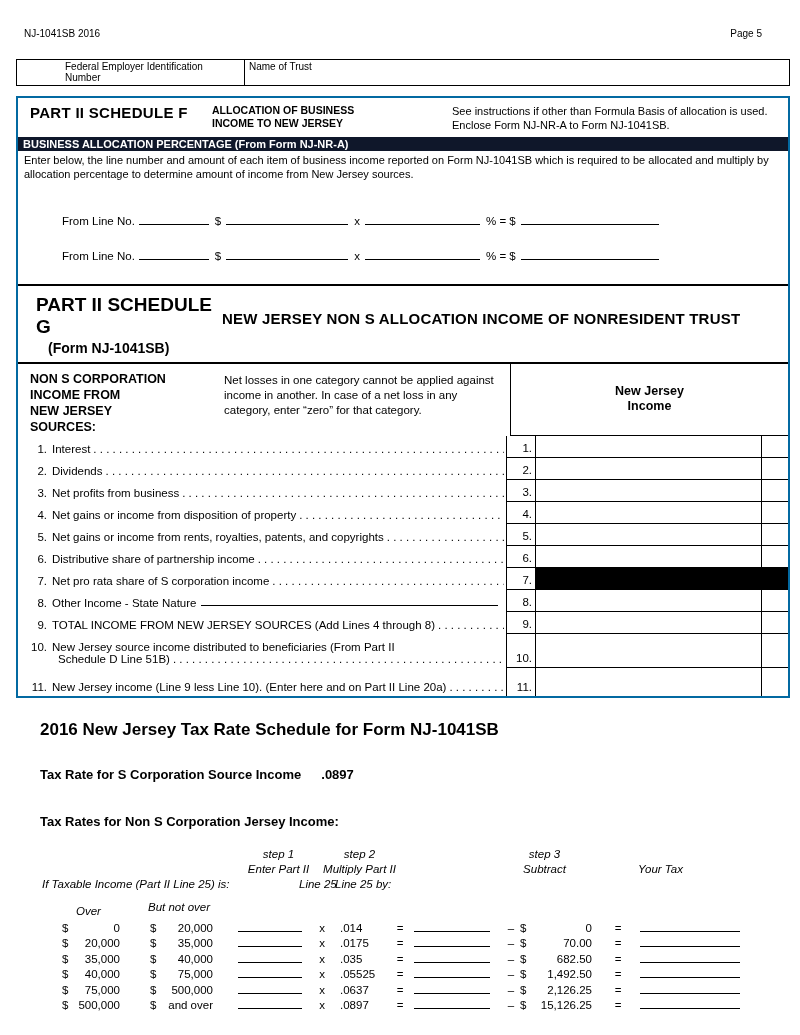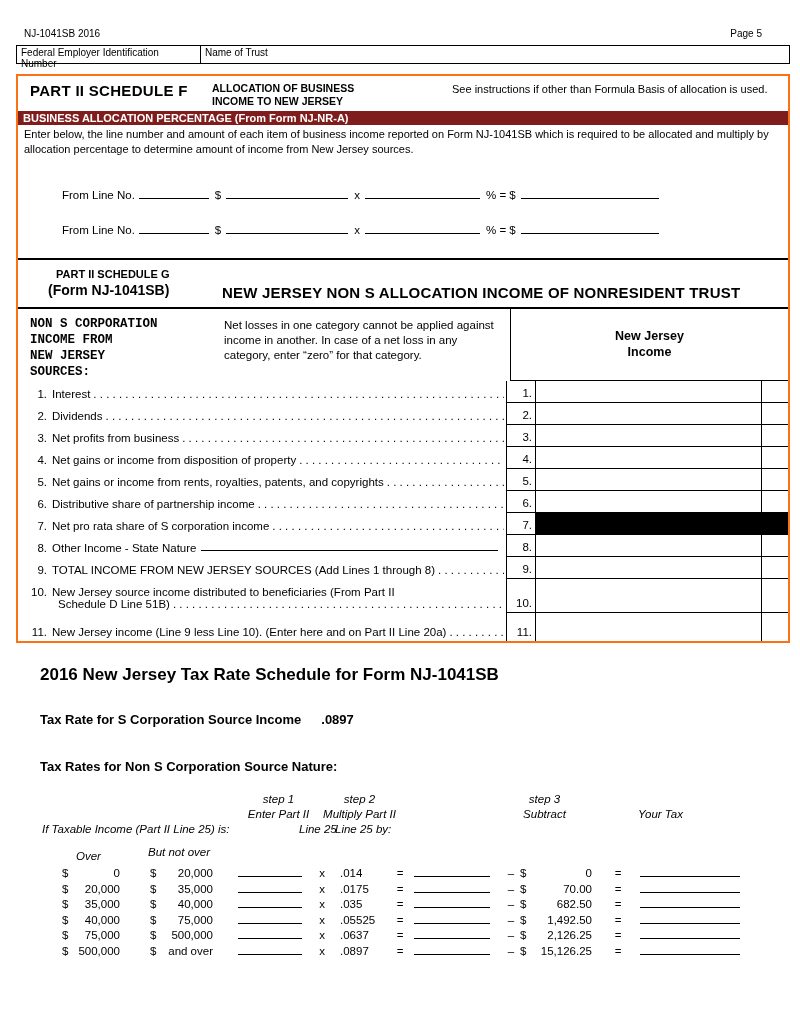--- a/index.html
+++ b/index.html
@@ -4,61 +4,61 @@
 <style>
   * { margin:0; padding:0; box-sizing:border-box; }
   html,body { background:#e8e8e8; }
   .page {
     width:800px; height:1035px; margin:0 auto; background:#fff; color:#000;
     font-family:"Liberation Sans", sans-serif; position:relative; overflow:hidden;
   }
   .content { position:absolute; left:16px; top:28px; width:774px; }
 
   
-  .top-meta { display:flex; justify-content:space-between; font-size:10px; padding:0 28px 0 8px; margin-bottom:6px; }
-
-  
-  .hdr-table { display:flex; border:1px solid #000; height:19px; }
+  .top-meta { display:flex; justify-content:space-between; font-size:10px; padding:0 28px 0 8px; margin-bottom:20px; }
+
+  
+  .hdr-table { display:flex; border:1px solid #000; height:27px;padding-left:44px; }
   .hdr-cell { border-right:1px solid #000; font-size:10px; padding:1px 4px; }
   .hdr-cell:last-child { border-right:none; }
   .hc1 { width:184px; } .hc2 { width:290px; } .hc3 { flex:1; }
 
   
-  .main-box { border:2px solid #f97316; margin-top:10px; }
+  .main-box { border:2px solid #0369a1; margin-top:10px; }
 
   
   .f-title-row { display:flex; padding:6px 8px 4px 12px; align-items:flex-start; }
   .f-part { font-size:15px; font-weight:bold; width:182px; letter-spacing:.3px; }
   .f-sub { font-size:10.5px; font-weight:bold; line-height:1.2; width:196px; }
   .f-instr { font-size:11px; line-height:1.3; flex:1;margin-left:44px; }
 
-  .black-bar { background:#7f1d1d; color:#fff; font-size:11px; font-weight:bold; padding:1px 5px; }
+  .black-bar { background:#0f172a; color:#fff; font-size:11px; font-weight:bold; padding:1px 5px; }
 
   .f-desc { font-size:11px; line-height:1.32; padding:2px 8px 0 6px; }
 
   .from-line { font-size:11.5px; margin-left:44px; white-space:nowrap; }
   .fl-1 { margin-top:32px; } .fl-2 { margin-top:22px; }
   .ul { display:inline-block; border-bottom:1px solid #000; height:11px; vertical-align:baseline; }
   .flu1 { width:70px; margin-left:4px; } .flu2 { width:122px; margin-left:5px; }
   .flu3 { width:115px; margin-left:5px; } .flu4 { width:138px; margin-left:5px; }
   .fl-sym { margin-left:6px; }
 
   .fg-divider { border-top:2px solid #000; margin-top:22px; }
 
   
   .g-heading { display:flex; padding:8px 8px 6px 18px; }
   .g-left { width:186px; }
-  .g-part { font-size:11px; font-weight:bold;margin-left:20px; }
+  .g-part { font-size:19px; font-weight:bold; }
   .g-formref { font-size:14px; font-weight:bold; padding-left:12px; margin-top:2px; }
   .g-title { flex:1; font-size:15px; font-weight:bold; padding-top:16px; letter-spacing:.2px; }
 
   
   .g-table { border-top:2px solid #000; font-size:11.5px; }
   .g-header { display:flex; height:72px; }
-  .gh-left { width:196px; padding:7px 2px 0 12px; font-weight:bold; font-size:12.5px; line-height:1.28;font-family:Liberation Mono, monospace; }
+  .gh-left { width:196px; padding:7px 2px 0 12px; font-weight:bold; font-size:12.5px; line-height:1.28; }
   .gh-note { width:296px; padding:9px 4px 0 10px; font-size:11.5px; line-height:1.3; }
   .gh-right { flex:1; border-left:1px solid #000; border-bottom:1px solid #000;
               display:flex; flex-direction:column; align-items:center; justify-content:center;
               font-weight:bold; font-size:12.5px; line-height:1.25; }
 
   .g-row { display:flex; align-items:stretch; min-height:22px; }
   .g-main { flex:1; display:flex; align-items:flex-end; padding:0 2px 3px 0; overflow:hidden; }
   .g-num { width:34px; text-align:right; padding-right:5px; flex:none; }
   .g-label { white-space:nowrap; }
   .g-leader { flex:1; overflow:hidden; white-space:nowrap; margin-left:3px; color:#000; }
@@ -136,20 +136,21 @@
     <div class="main-box">
 
       <div class="f-title-row">
         <div class="f-part">PART II   SCHEDULE  F</div>
         <div class="f-sub">
           <div>ALLOCATION OF BUSINESS</div>
           <div>INCOME TO NEW JERSEY</div>
         </div>
         <div class="f-instr">
           <div>See instructions if other than Formula Basis of allocation is used.</div>
+          <div>Enclose Form NJ-NR-A to Form NJ-1041SB.</div>
         </div>
       </div>
 
       <div class="black-bar">BUSINESS ALLOCATION PERCENTAGE (From Form NJ-NR-A)</div>
 
       <div class="f-desc">Enter below, the line number and amount of each item of business income reported on Form NJ-1041SB which is required to be allocated and multiply by allocation percentage to determine amount of income from New Jersey sources.</div>
 
       <div class="from-line fl-1">
         <span>From Line No.</span><span class="ul flu1"></span><span class="fl-sym">$</span><span class="ul flu2"></span><span class="fl-sym">x</span><span class="ul flu3"></span><span class="fl-sym">% = $</span><span class="ul flu4"></span>
       </div>
@@ -266,21 +267,21 @@
               <span class="g-blank"></span>
             </div>
           <div class="g-ref">8.</div>
           <div class="g-amt"></div>
           <div class="g-cents"></div>
         </div>
 
         <div class="g-row">
           <div class="g-main">
               <span class="g-num">9.</span>
-              <span class="g-label">TOTAL INCOME FROM NEW JERSEY SOURCES (Add Lines 1 through 8)</span>
+              <span class="g-label">TOTAL INCOME FROM NEW JERSEY SOURCES (Add Lines 4 through 8)</span>
               <span class="g-leader"></span>
             </div>
           <div class="g-ref">9.</div>
           <div class="g-amt"></div>
           <div class="g-cents"></div>
         </div>
 
         <div class="g-row tall">
           <div class="g-main2">
             <div class="g-l1">
@@ -310,21 +311,21 @@
       </div>
     </div>
 
     <div class="tax-section">
       <div class="tax-title">2016 New Jersey Tax Rate Schedule for Form NJ-1041SB</div>
 
       <div class="scorp-row">
         <span>Tax Rate for S Corporation Source Income</span><span class="scorp-rate">.0897</span>
       </div>
 
-      <div class="nonscorp-row">Tax Rates for Non S Corporation Source Nature:</div>
+      <div class="nonscorp-row">Tax Rates for Non S Corporation Jersey Income:</div>
 
       <div class="tax-table">
         <div class="tax-head">
           <div class="th-step1">
             <div>step 1</div>
             <div>Enter Part II</div>
           </div>
           <div class="th-cond">If Taxable Income (Part II Line 25) is:</div>
           <div class="th-line25">Line  25</div>
           <div class="th-step2">

